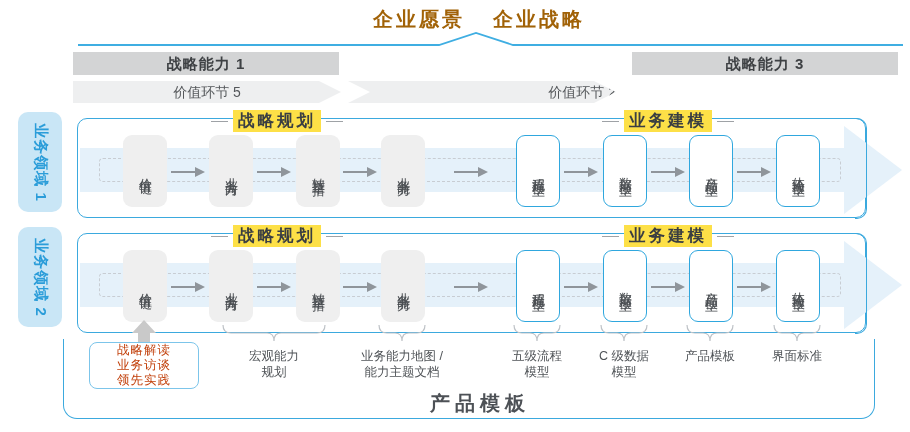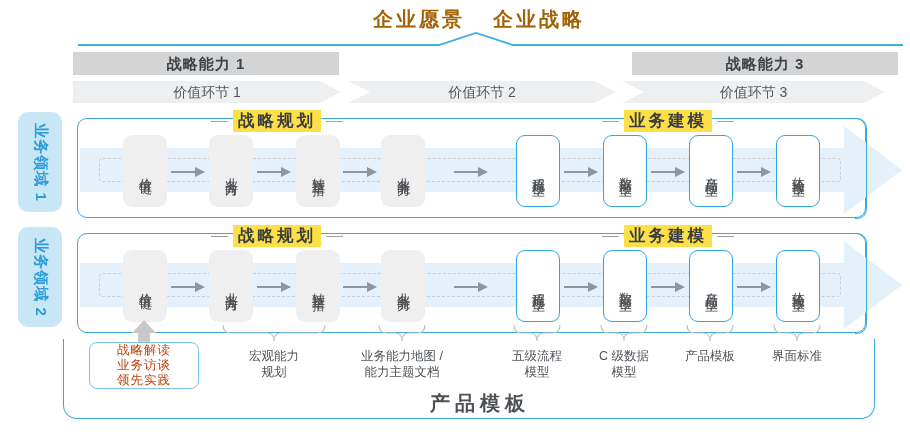--- a/index.html
+++ b/index.html
@@ -13,21 +13,21 @@
   .top-title { position:absolute; top:6px; font-size:20px; font-weight:bold; color:#a16207; letter-spacing:3px; white-space:nowrap; }
 
   
   .cap-bar { position:absolute; top:52px; height:23px; background:#D3D4D5; color:#3E4144;
              font-size:15px; font-weight:bold; letter-spacing:1px; text-align:center; line-height:23px; }
 
   
   .chev { position:absolute; top:81px; height:22px; background:#EEEFF0; color:#54575A;
           font-size:14px; text-align:center; line-height:22px;
           clip-path: polygon(0 0, calc(100% - 22px) 0, 100% 50%, calc(100% - 22px) 100%, 0 100%); }
-  .chev.notch { clip-path: polygon(0 0, calc(100% - 22px) 0, 100% 50%, calc(100% - 22px) 100%, 0 100%, 22px 50%); }
+  .chev.notch { clip-path: polygon(0 0, calc(100% - 22px) 0, 100% 50%, calc(100% - 22px) 100%, 0 100%, 22px 50%); text-align: right; }
 
   
   .domain { position:absolute; left:18px; width:44px; height:100px; background:#C9E6F6; border-radius:10px;
             display:flex; align-items:center; justify-content:center; }
   .domain > span { transform:rotate(90deg); white-space:nowrap; font-size:15px; font-weight:bold;
                    color:#2B9DD9; letter-spacing:1px; }
 
   
   .row { position:absolute; left:77px; width:789px; height:100px; background:#fff;
          border:1.5px solid #3BA9DE; border-radius:10px; }
@@ -76,23 +76,22 @@
   <svg class="abs" style="left:0;top:0" width="910" height="50" viewBox="0 0 910 50">
     <polyline points="78,45 439,45 476,33 513,45 903,45" fill="none" stroke="#3FAEE2" stroke-width="1.8"></polyline>
   </svg>
 
   <div class="top-title" style="left:373px">企业愿景</div>
   <div class="top-title" style="left:493px">企业战略</div>
 
   <div class="cap-bar" style="left:73px;width:266px">战略能力 1</div>
   <div class="cap-bar" style="left:632px;width:266px">战略能力 3</div>
 
-  <div class="chev" style="left:73px;width:268px">价值环节 1</div>
+  <div class="chev" style="left:73px;width:268px">价值环节 5</div>
   <div class="chev notch" style="left:348px;width:268px">价值环节 2</div>
-  <div class="chev notch" style="left:622px;width:263px">价值环节 3</div>
 
   <div class="domain" style="top:112px">
     <span>业务领域 1</span>
   </div>
   <div class="domain" style="top:227px">
     <span>业务领域 2</span>
   </div>
 
   <div class="row" style="top:118px">
     <div class="band"></div>

